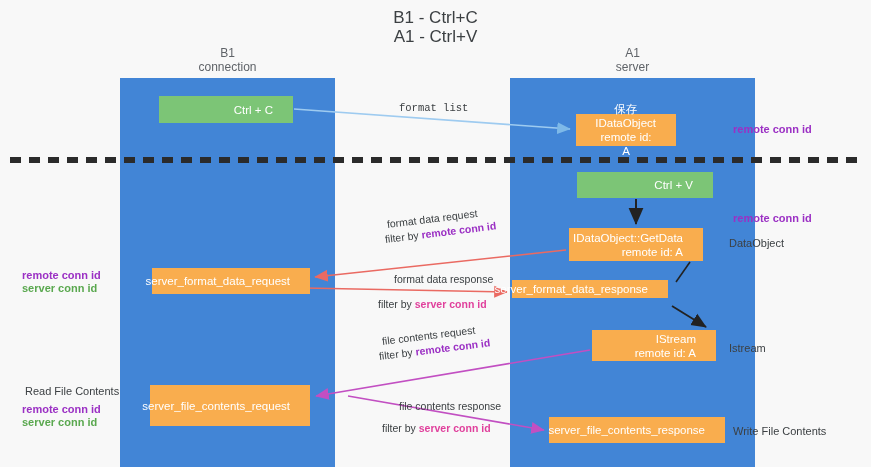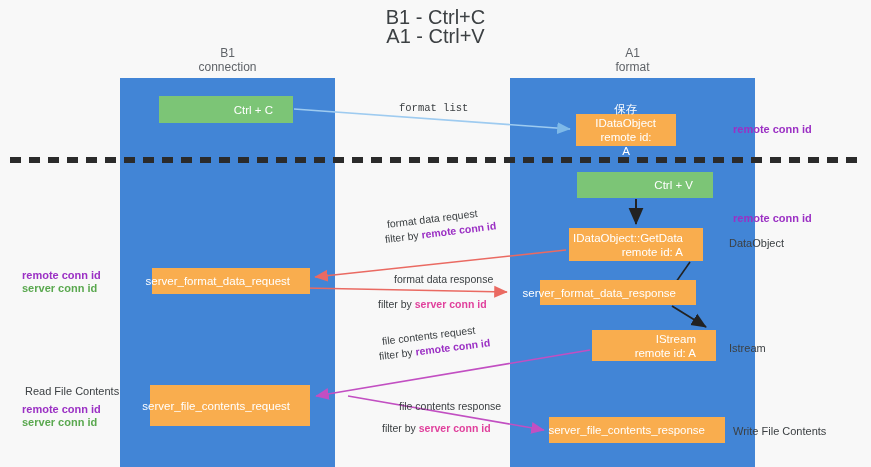--- a/index.html
+++ b/index.html
@@ -27,21 +27,21 @@
   }
   #lane-b1 { left: 120px; top: 78px; width: 215px; height: 389px; }
   #lane-a1 { left: 510px; top: 78px; width: 245px; height: 389px; }
 
   
   #title {
     position: absolute;
     left: 0; top: 8px;
     width: 871px;
     text-align: center;
-    font-size: 20px;
+    font-size: 17px;
     line-height: 19px;
     color: #3c4043;
   }
   
   .col-head {
     position: absolute;
     text-align: center;
     font-size: 12px;
     line-height: 14px;
     color: #5f6368;
@@ -74,21 +74,21 @@
     z-index: 4;
   }
   .node.green { background: #7cc576; }
   .node.orange { background: #f9ad4e; }
 
   #node-ctrlc   { left: 159px; top: 96px;  width: 134px; height: 27px; }
   #node-idata   { left: 576px; top: 114px; width: 100px; height: 32px; }
   #node-ctrlv   { left: 577px; top: 172px; width: 136px; height: 26px; }
   #node-getdata { left: 569px; top: 228px; width: 134px; height: 33px; }
   #node-sfdreq  { left: 152px; top: 268px; width: 158px; height: 26px; }
-  #node-sfdresp { left: 540px; top: 280px; width: 156px; height: 25px; }
+  #node-sfdresp { left: 512px; top: 280px; width: 156px; height: 18px; }
   #node-istream { left: 592px; top: 330px; width: 124px; height: 31px; }
   #node-sfcreq  { left: 150px; top: 385px; width: 160px; height: 41px; }
   #node-sfcresp { left: 549px; top: 417px; width: 176px; height: 26px; }
 
   
   .side-label {
     position: absolute;
     font-size: 11px;
     line-height: 14px;
     white-space: nowrap;
@@ -151,21 +151,21 @@
     <div>B1 - Ctrl+C</div>
     <div>A1 - Ctrl+V</div>
   </div>
 
   <div class="col-head" id="head-b1">
     <div>B1</div>
     <div>connection</div>
   </div>
   <div class="col-head" id="head-a1">
     <div>A1</div>
-    <div>format</div>
+    <div>server</div>
   </div>
 
   <div id="divider"></div>
 
   <svg id="edges">
     <defs>
       <marker id="ah-blue" markerWidth="9" markerHeight="9" refX="8" refY="4.5" orient="auto">
         <path d="M0,0.8 L8.5,4.5 L0,8.2 z" fill="#7eb9e8"></path>
       </marker>
       <marker id="ah-red" markerWidth="9" markerHeight="9" refX="8" refY="4.5" orient="auto">

